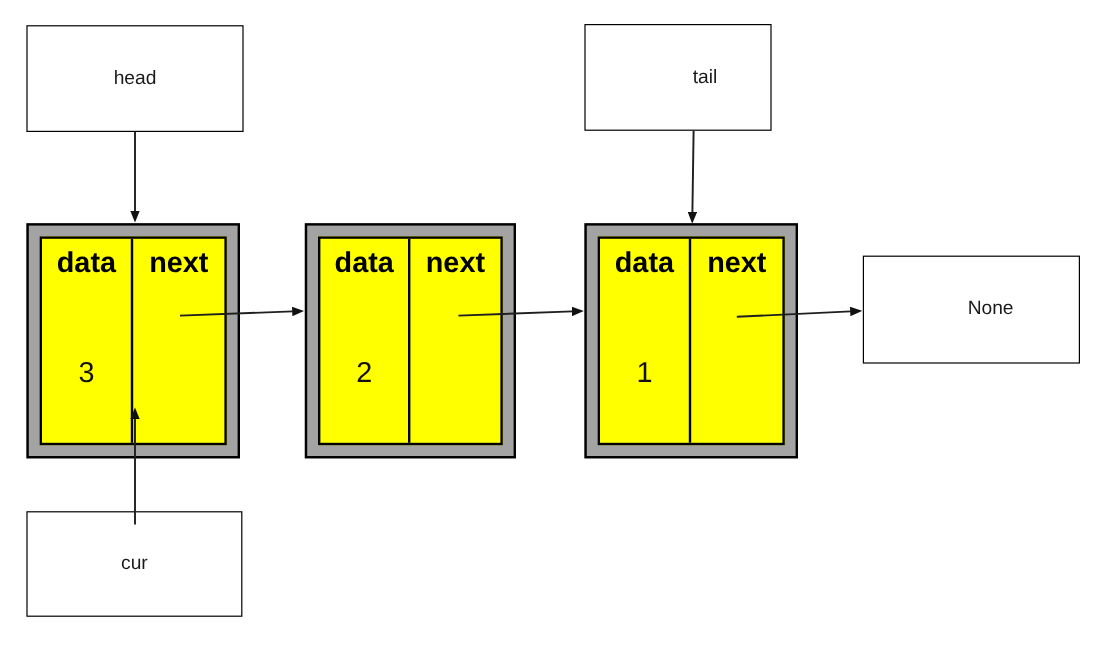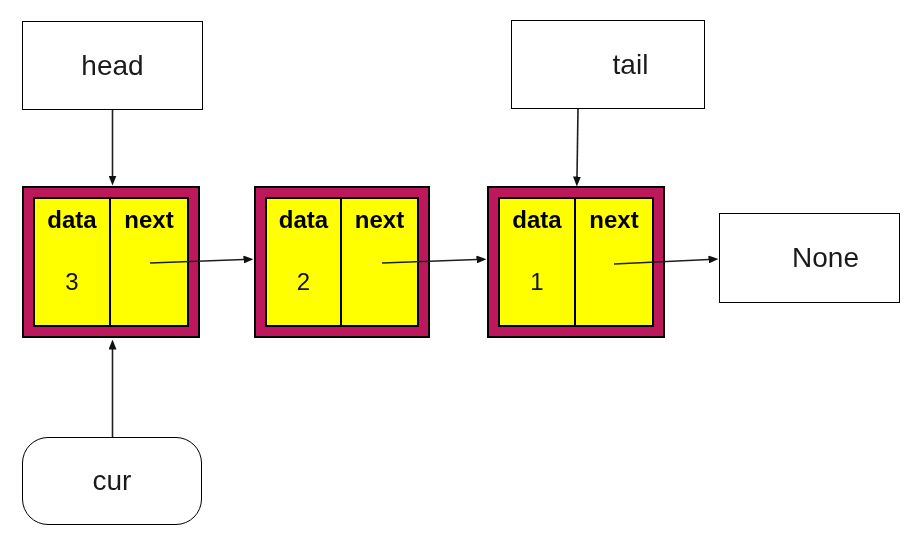--- a/index.html
+++ b/index.html
@@ -15,35 +15,35 @@
   }
 
   
   .label-box {
     position: absolute;
     border: 1.5px solid #000000;
     background: #ffffff;
     display: flex;
     align-items: center;
     justify-content: center;
-    font-size: 28px;
+    font-size: 16px;
     color: #1a1a1a;
   }
   .box-head { left: 22px;  top: 21px;  width: 181px; height: 89px; }
-  .box-tail { left: 511px; top: 20px;  width: 194px; height: 89px; padding-left: 45px; }
-  .box-cur  { left: 22px;  top: 437px; width: 180px; height: 88px; border-radius: 26px; }
+  .box-tail { left: 487px; top: 20px;  width: 156px; height: 89px; padding-left: 45px; }
+  .box-cur  { left: 22px;  top: 426px; width: 180px; height: 88px; }
   .box-none { left: 719px; top: 213px; width: 181px; height: 90px; padding-left: 32px; }
 
   
   .node {
     position: absolute;
     top: 186px;
-    height: 152px;
+    height: 196px;
     border: 2px solid #000000;
-    background: #be185d;
+    background: #a3a3a3;
   }
   .node-1 { left: 22px;  width: 178px; }
   .node-2 { left: 254px; width: 176px; }
   .node-3 { left: 487px; width: 178px; }
 
   .node-inner {
     position: absolute;
     inset: 9px;
     border: 2px solid #000000;
     background: #ffff00;

